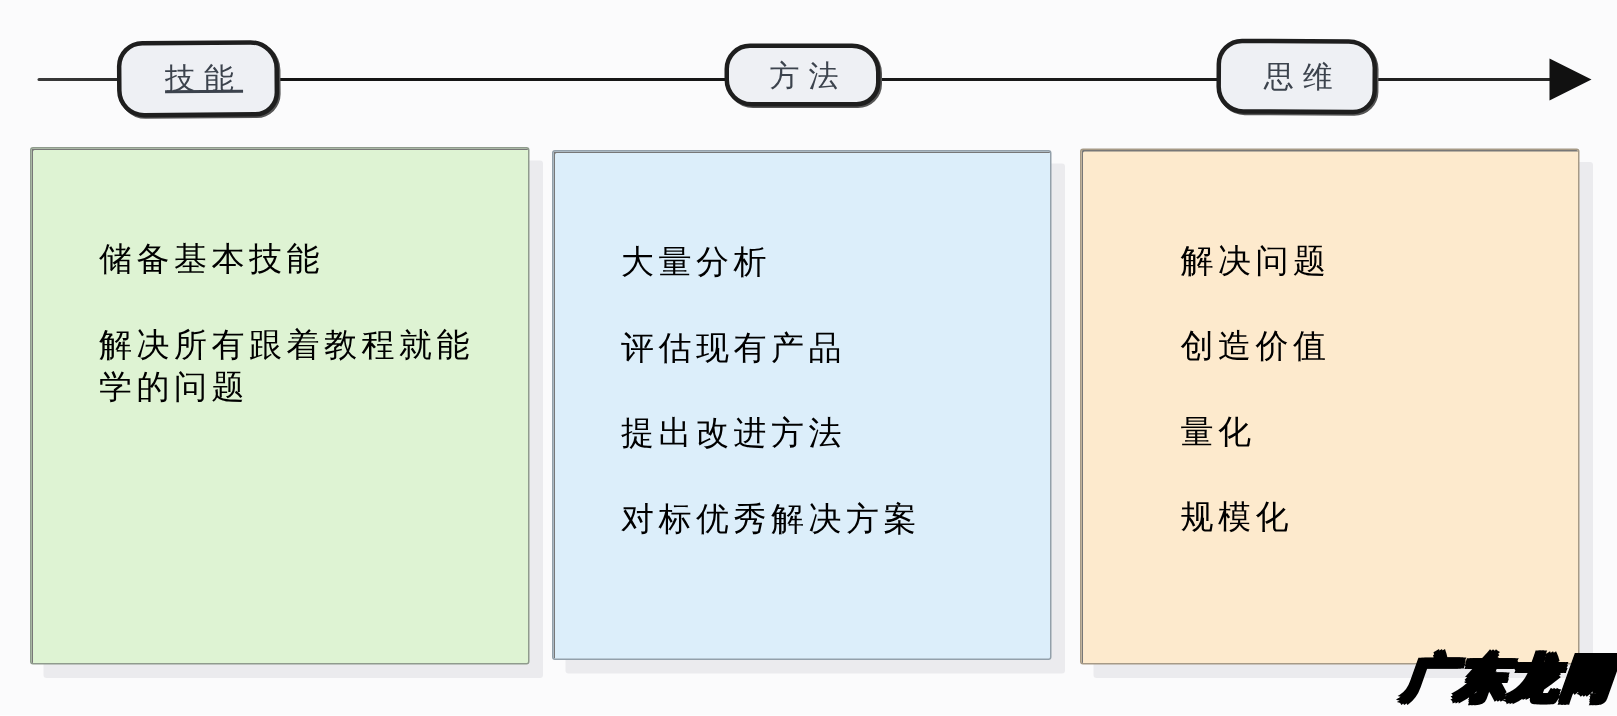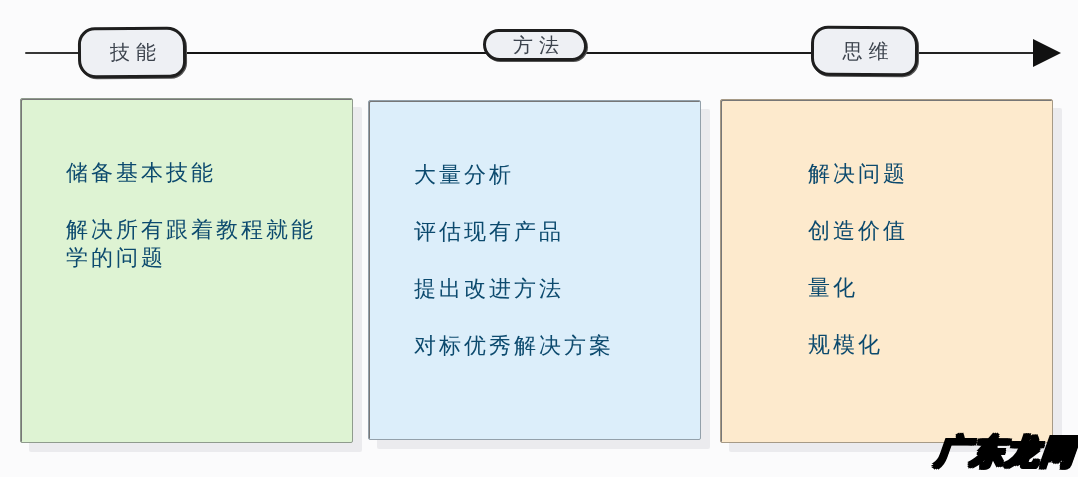--- a/index.html
+++ b/index.html
@@ -36,42 +36,42 @@
     border-radius: 17px 19px 16px 18px;
     display: flex;
     align-items: center;
     justify-content: center;
     font-size: 20px;
     color: #3c434d;
     letter-spacing: 6px;
     padding-left: 8px;
     box-shadow: 1px 1px 0 #555;
   }
-  .node-skills  { left: 78px;  top: 27px; width: 108px; height: 51px; transform: rotate(-0.4deg); }
-  .node-methods { left: 483px; top: 29px; width: 104px; height: 32px; }
+  .node-skills  { left: 78px;  top: 27px; width: 108px; height: 51px; transform: rotate(-0.4deg); text-decoration: underline; }
+  .node-methods { left: 483px; top: 29px; width: 104px; height: 42px; }
   .node-mindset { left: 811px; top: 26px; width: 107px; height: 50px; transform: rotate(0.3deg); }
 
   
   .col {
     position: absolute;
     width: 333px;
     border: 1px solid #8f948f;
     box-shadow: 9px 9px 0 #ebebee, 1px 1px 0 #777 inset;
     padding: 60px 20px 0 45px;
     border-radius: 2px;
   }
   .col-skills  { left: 20px;  top: 98px;  height: 345px; background: #def3d3; border-color: #8f9b8d; }
   .col-methods { left: 368px; top: 100px; height: 340px; background: #dceefa; border-color: #93a0aa; }
-  .col-mindset { left: 720px; top: 99px;  height: 344px; background: #fdeacd; border-color: #a69a86; padding-left: 87px; }
+  .col-mindset { left: 720px; top: 99px;  height: 344px; background: #fdeacd; border-color: #a69a86; padding-left: 66px; }
 
   .item {
     font-size: 22px;
     line-height: 28px;
     letter-spacing: 3px;
-    color: #0c4a6e;
+    color: #000000;
     margin-bottom: 29px;
     white-space: pre-line;
     font-family: Liberation Serif, serif;
   }
 
   
   .watermark {
     position: absolute;
     right: 2px; bottom: 2px;
     font-size: 33px;

